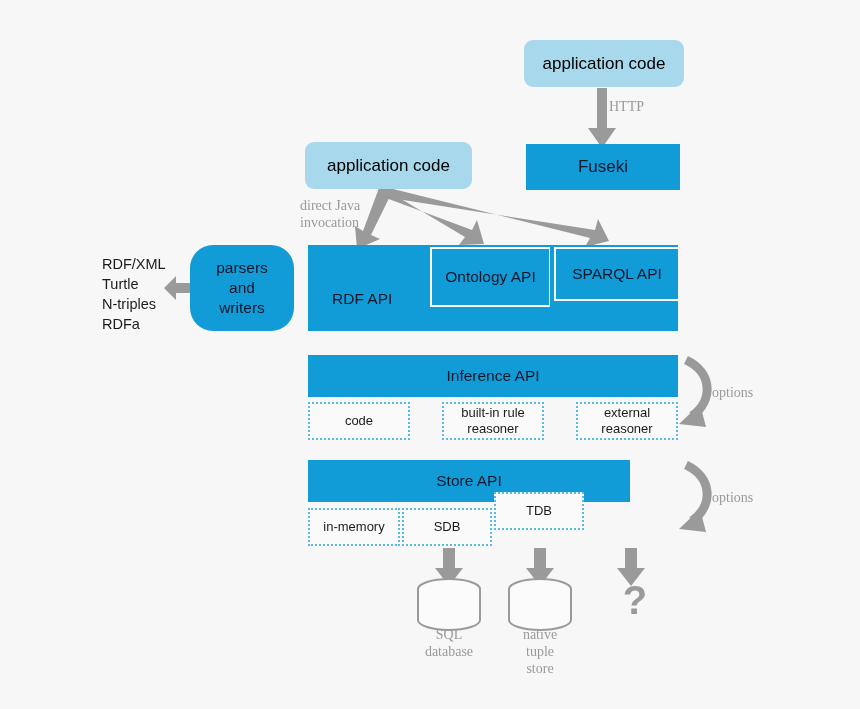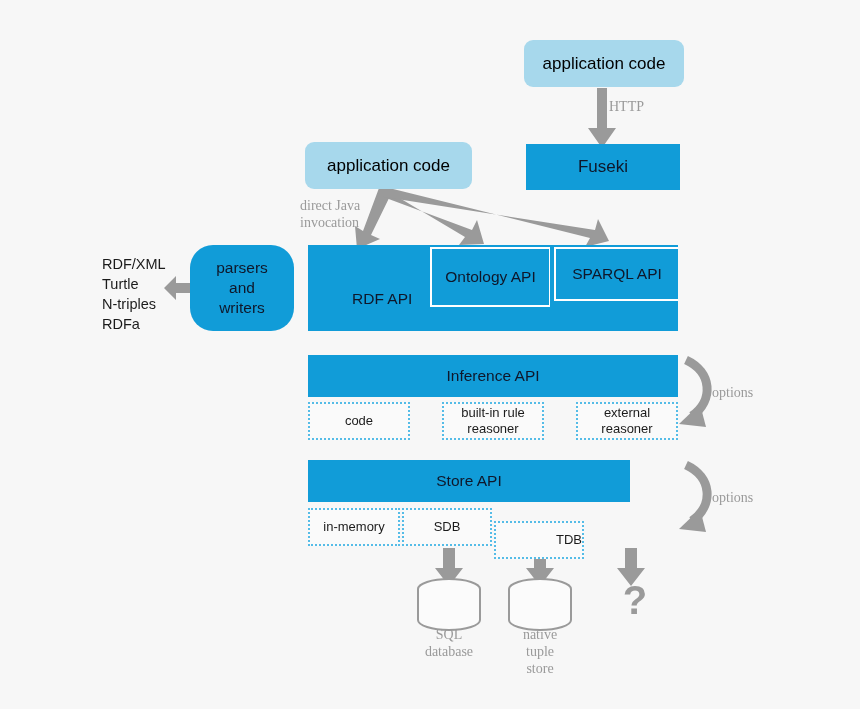--- a/index.html
+++ b/index.html
@@ -23,21 +23,21 @@
     color: #0f172a;
     display: flex;
     align-items: center;
     justify-content: center;
     text-align: center;
     box-sizing: border-box;
     line-height: 1.28;
   }
   .blue-block.left-label {
     justify-content: flex-start;
-    padding-left: 44px;
+    padding-left: 24px;
   }
 
   
   .pill {
     background: #A7D8EC;
     color: #000000;
     border-radius: 9px;
     display: flex;
     align-items: center;
     justify-content: center;
@@ -206,21 +206,21 @@
   <div class="abs blue-block" style="left:308px; top:460px; width:322px; height:42px; font-size:15.5px;">
     <span>Store API</span>
   </div>
 
   <div class="abs opt-box" style="left:308px; top:508px; width:92px; height:38px;">
     <span style="white-space:pre-line;">in-memory</span>
   </div>
   <div class="abs opt-box" style="left:402px; top:508px; width:90px; height:38px;">
     <span style="white-space:pre-line;">SDB</span>
   </div>
-  <div class="abs opt-box" style="left:494px; top:521px; width:90px; height:38px;justify-content:flex-end;">
+  <div class="abs opt-box" style="left:494px; top:492px; width:90px; height:38px;">
     <span style="white-space:pre-line;">TDB</span>
   </div>
 
   <div class="abs cap-gray left" style="left:712px; top:489px; width:70px;">options</div>
 
   <div class="abs cap-gray" style="left:409px; top:626px; width:80px;">SQL
 database</div>
   <div class="abs cap-gray" style="left:500px; top:626px; width:80px;">native
 tuple
 store</div>

